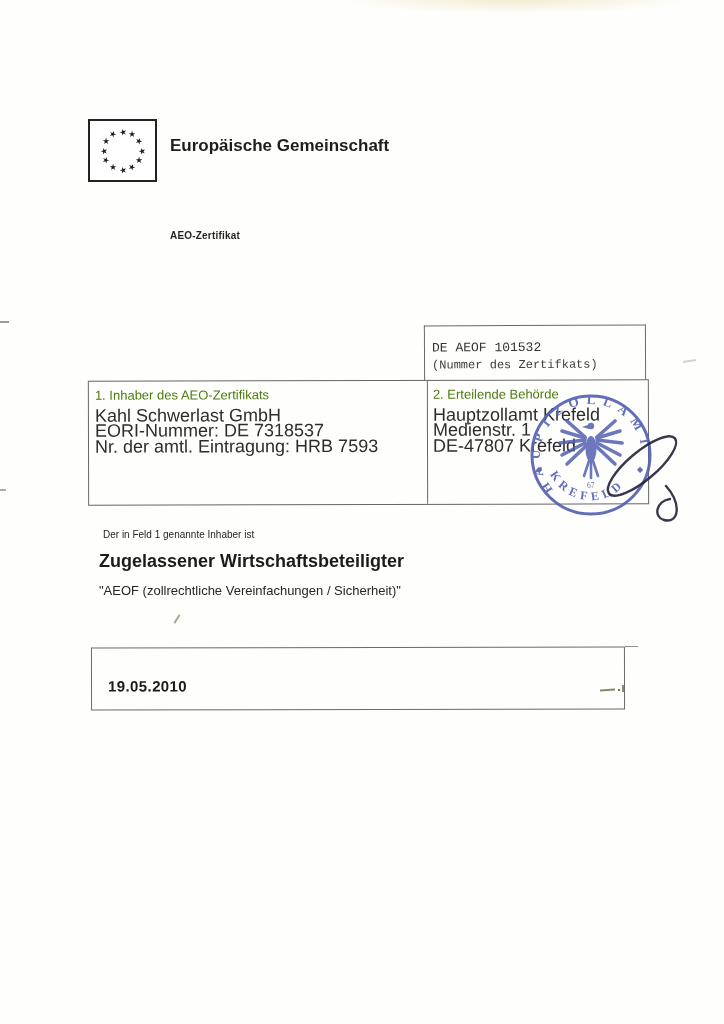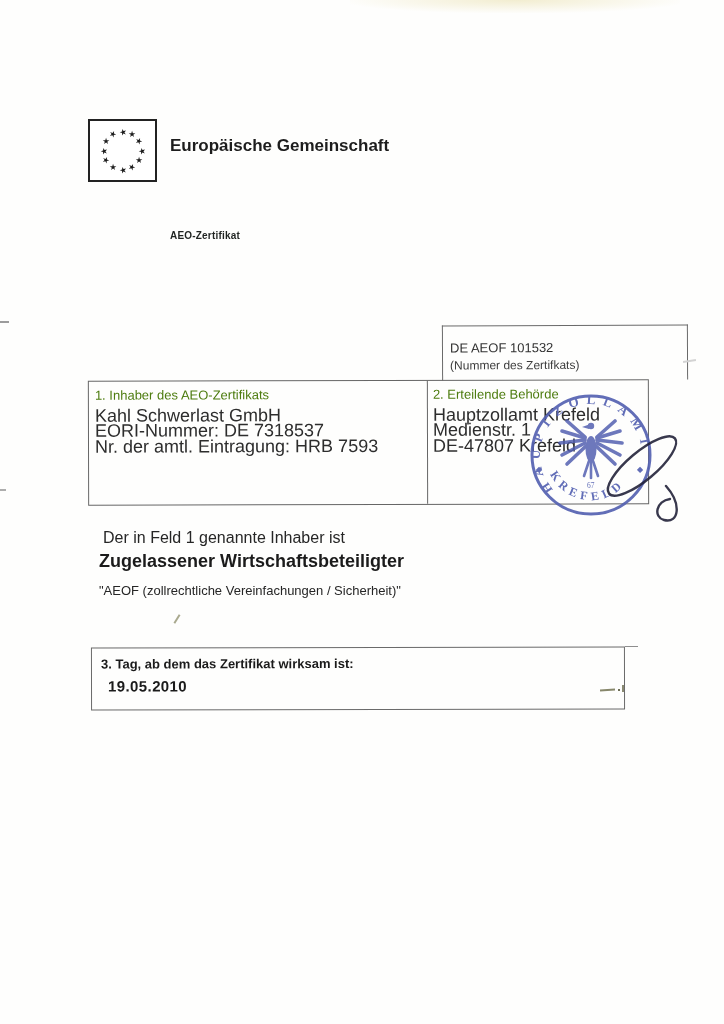--- a/index.html
+++ b/index.html
@@ -15,35 +15,35 @@
     background:radial-gradient(ellipse at 50% 0%,rgba(240,234,200,.85),rgba(240,234,200,0) 75%);}
   
   .flag{left:88px;top:119px;width:69px;height:63px;border:2px solid #222;background:#fff;box-sizing:border-box;}
   .star{position:absolute;width:10px;height:10px;line-height:10px;text-align:center;
     font-size:8.5px;color:#1c1c1c;font-family:"DejaVu Sans",sans-serif;}
   .star:nth-child(3n){transform:rotate(22deg);}
   .star:nth-child(3n+1){transform:rotate(-16deg);}
   .community{left:170px;top:136px;font-size:17px;font-weight:bold;color:#1d1d1d;}
   .title{left:170px;top:230px;font-size:10px;font-weight:bold;color:#1f2321;letter-spacing:.2px;}
   
-  .certbox{left:442px;top:325px;width:246px;height:55px;box-sizing:border-box;
-    border:1px solid #6a6a6a;border-bottom:none;transform:rotate(-.25deg);}
+  .certbox{left:424px;top:325px;width:222px;height:55px;box-sizing:border-box;
+    border:1px solid #6a6a6a;border-bottom:none;transform:rotate(-.25deg);font-family:Liberation Mono, monospace;}
   .certval{position:absolute;left:7px;top:14px;font-size:13px;color:#333;}
   .certcap{position:absolute;left:7px;top:32px;font-size:12px;color:#3c3c3c;}
   
   .table{left:88px;top:380px;width:561px;height:125px;box-sizing:border-box;
     border:1px solid #666;transform:rotate(-.15deg);}
   .vdiv{position:absolute;left:338px;top:0;bottom:0;width:1px;background:#666;}
   .cellhead{position:absolute;font-size:13px;font-weight:normal;color:#4d7c0f;}
   .celllines{position:absolute;font-size:18px;line-height:15.4px;color:#2d2d2d;white-space:nowrap;}
   
   .stamp{left:527px;top:391px;}
   .sig{left:592px;top:406px;}
   
-  .intro{left:103px;top:529px;font-size:16px;color:#262626;}
+  .intro{left:103px;top:529px;font-size:10px;color:#262626;}
   .status{left:99px;top:551px;font-size:18px;font-weight:bold;color:#1b1b1b;}
   .ctype{left:99px;top:583px;font-size:13px;color:#262626;}
   
   .valbox{left:91px;top:647px;width:534px;height:63px;box-sizing:border-box;
     border:1px solid #6a6a6a;transform:rotate(-.12deg);}
   .valhead{position:absolute;left:9px;top:8px;font-size:13px;font-weight:bold;color:#1b1b1b;}
   .valdate{position:absolute;left:16px;top:29px;font-size:15px;font-weight:bold;color:#1b1b1b;letter-spacing:.4px;}
   
   .edge1{left:0;top:321px;width:9px;height:2px;background:#9c9c9c;}
   .edge2{left:0;top:489px;width:6px;height:2px;background:#adadad;}
@@ -146,21 +146,20 @@
       <ellipse cx="50" cy="60" rx="43" ry="14" transform="rotate(-40 50 60)"></ellipse>
       <path d="M 74 80 C 90 98 87 118 72 114 C 61 111 64 95 78 93"></path>
     </g>
   </svg>
 
   <div class="abs intro">Der in Feld 1 genannte Inhaber ist</div>
   <div class="abs status">Zugelassener Wirtschaftsbeteiligter</div>
   <div class="abs ctype">"AEOF (zollrechtliche Vereinfachungen / Sicherheit)"</div>
 
   <div class="abs valbox">
-    <div class="valhead">3. Tag, ab dem das Zertifikat wirksam ist:</div>
     <div class="valdate">19.05.2010</div>
   </div>
 
   <div class="abs edge1"></div>
   <div class="abs edge2"></div>
   <div class="abs rdash"></div>
   <div class="abs slash"></div>
   <div class="abs overshoot"></div>
   <div class="abs pen1"></div>
   <div class="abs pen2"></div>

